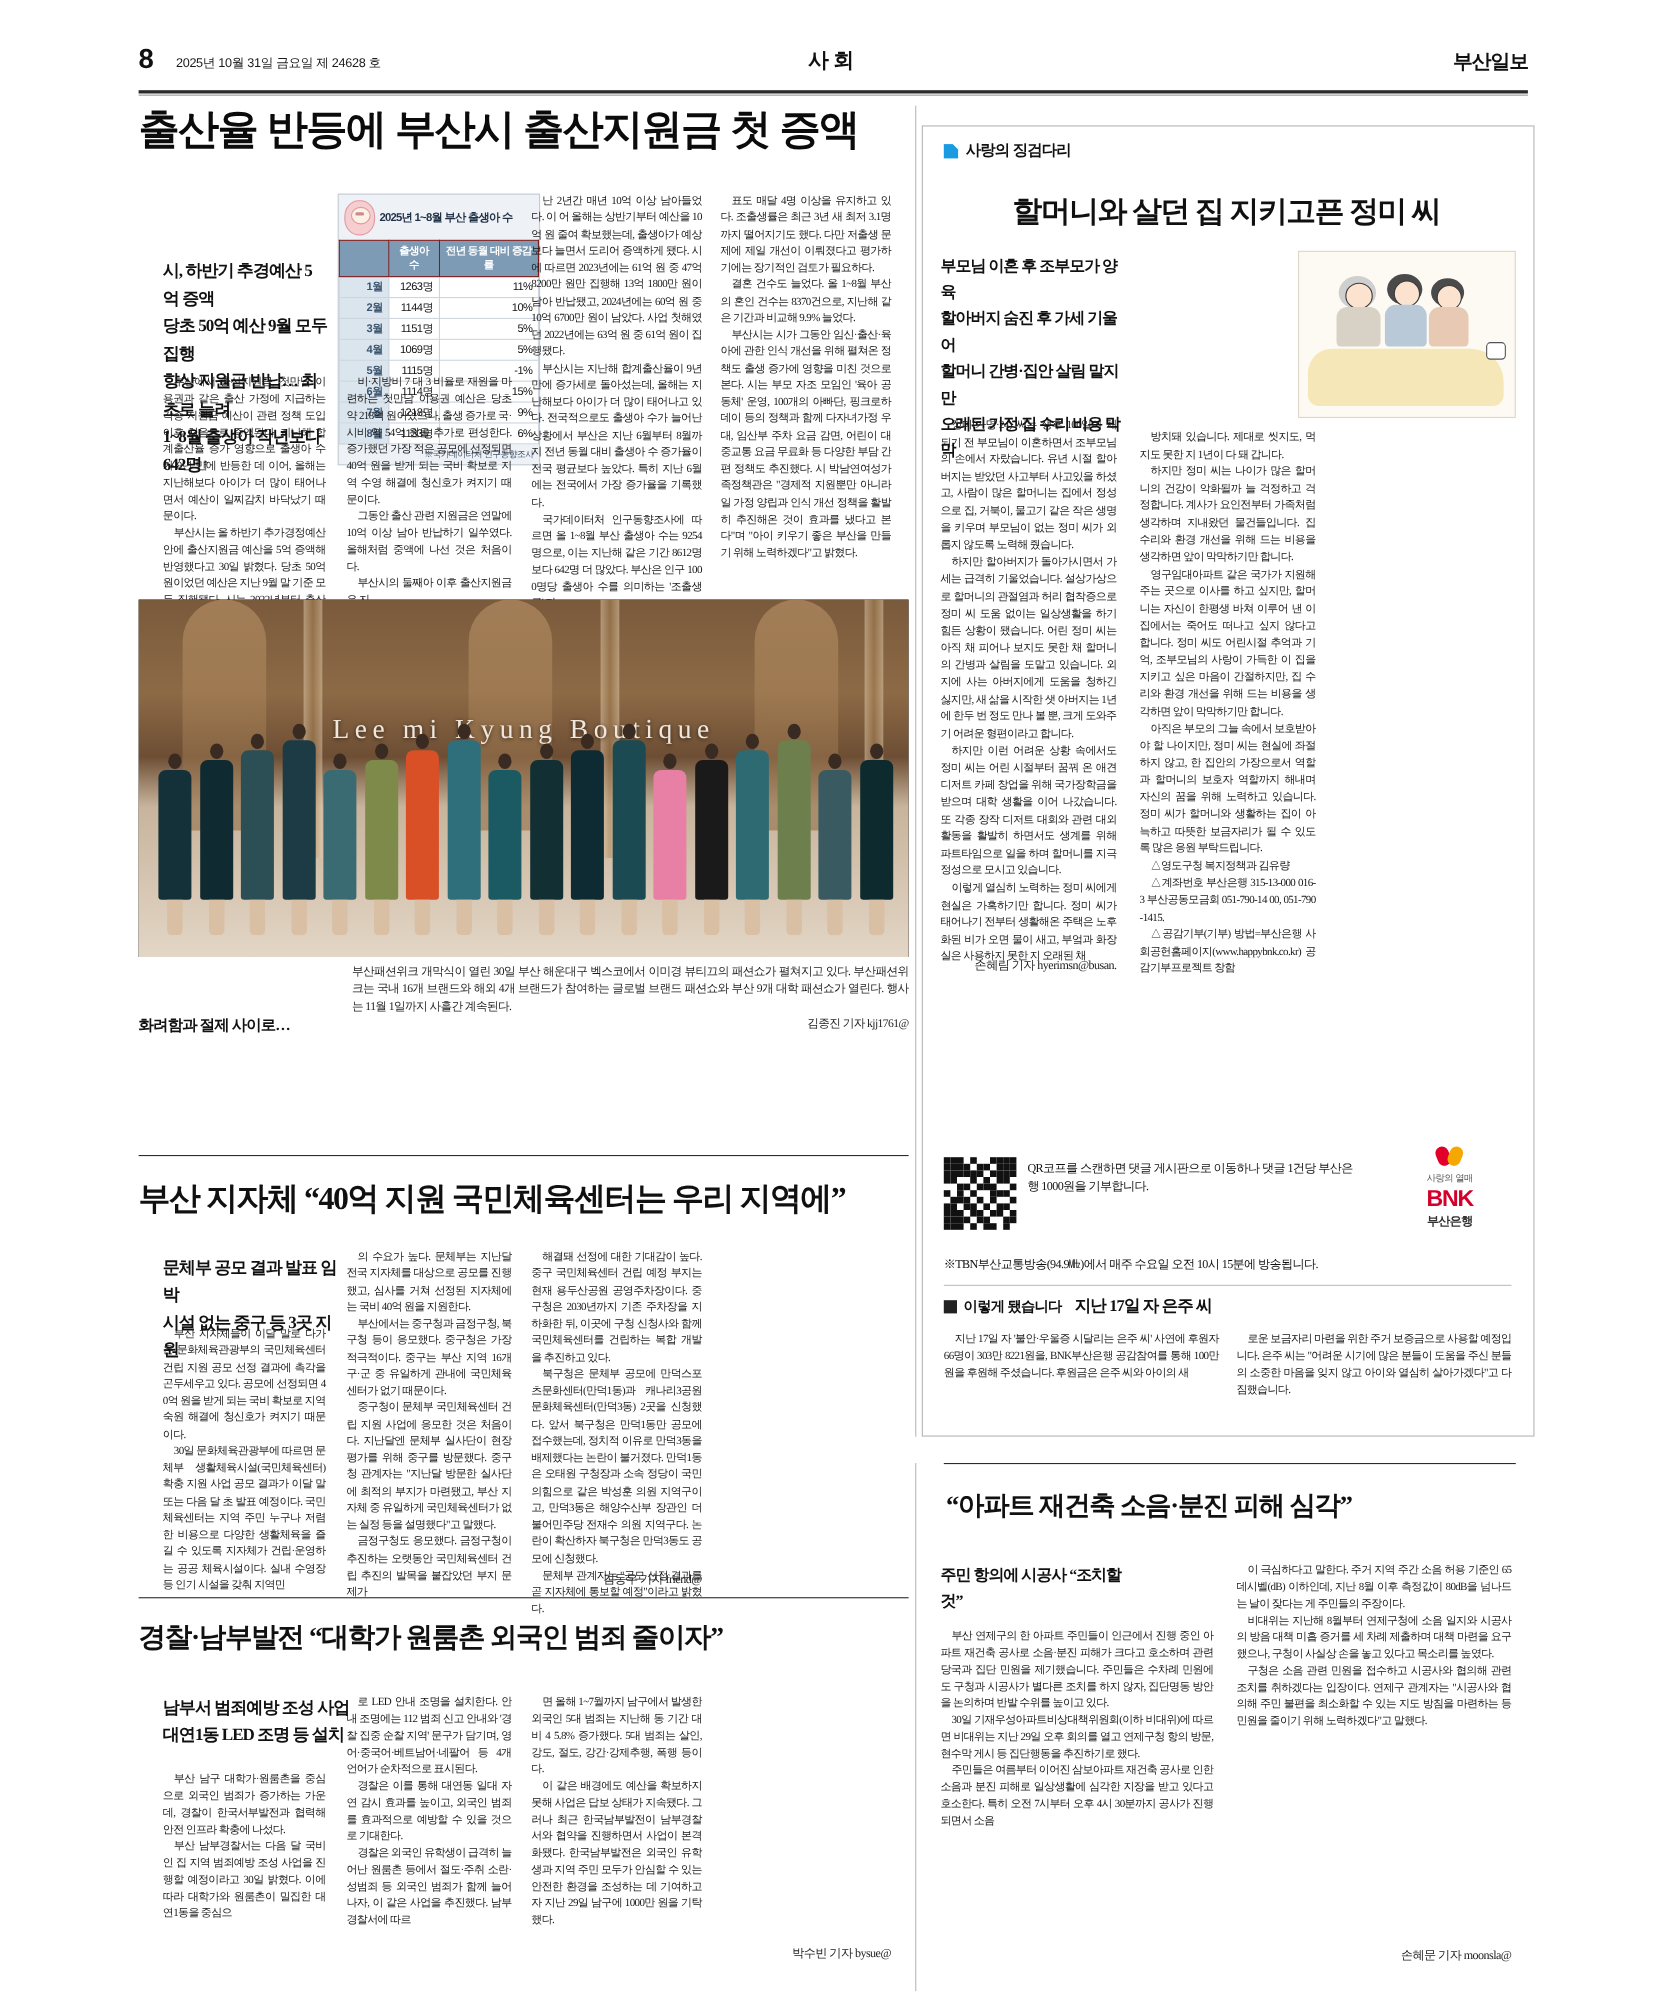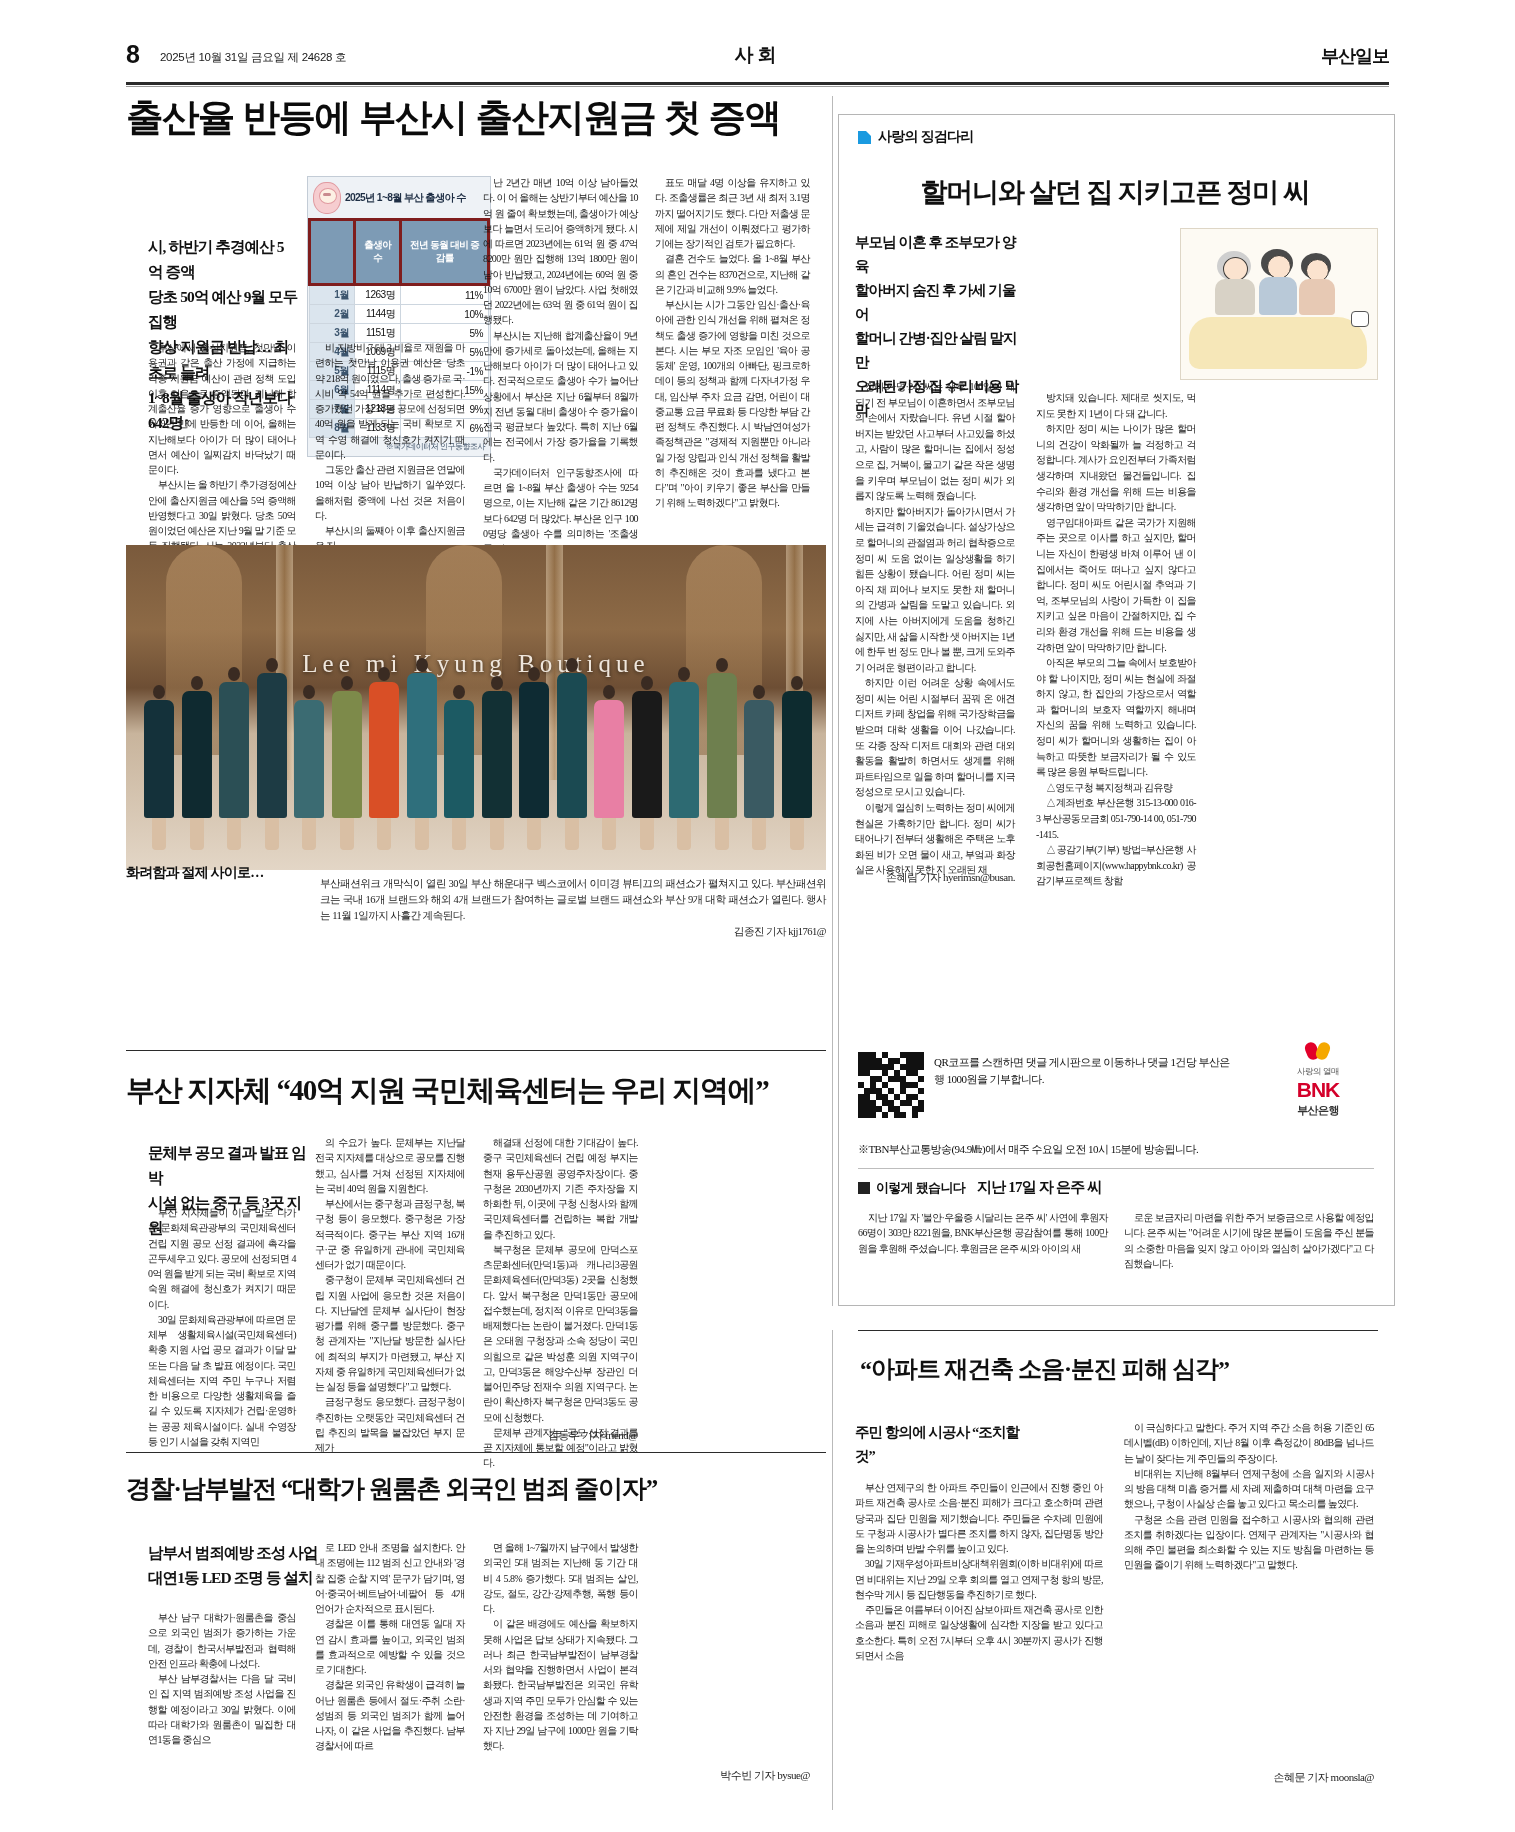--- a/index.html
+++ b/index.html
@@ -95,21 +95,21 @@
     content:"";position:absolute;left:5px;top:5px;width:16px;height:14px;
     border-radius:50%;background:#fdf0e4;border:1.2px solid #e09aa0;
   }
   .baby:after{
     content:"";position:absolute;left:9px;top:10px;width:8px;height:3px;
     border-radius:2px;background:#c98b8f;
   }
   table.stat-tbl{border-collapse:collapse;width:100%;font-size:10.2px;}
   table.stat-tbl th{
     background:#7d9bb5;color:#fff;font-weight:bold;
-    padding:18px 4px;letter-spacing:-.6px;border:3px solid #7f1d1d;
+    padding:3px 4px;letter-spacing:-.6px;border:1px solid #7f1d1d;
     font-size:9.6px;
   }
   table.stat-tbl td{
     padding:2px 5px;border:1px solid #cdd6df;background:#fff;
     text-align:right;letter-spacing:-.5px;font-size:10.1px;
   }
   table.stat-tbl td.mon{background:#dbe5ee;text-align:right;color:#3c556e;font-weight:bold;width:34px;}
   .stat-src{
     text-align:right;font-size:8px;padding:3px 5px 4px;color:#41546a;letter-spacing:-.5px;
   }
@@ -123,21 +123,21 @@
   .col-pil{position:absolute;top:0;width:17px;height:235px;background:linear-gradient(90deg,#e8d3b4,#a98355,#e8d3b4);opacity:.5;}
   .brandtxt{
     position:absolute;left:0;right:0;top:105px;text-align:center;
     font-family:"Liberation Serif",serif;font-size:25px;letter-spacing:5px;
     color:#efe6dc;text-shadow:0 1px 4px rgba(0,0,0,.65);
   }
   .model{position:absolute;bottom:20px;width:34px;}
   .m-head{width:12px;height:14px;border-radius:50%;background:#3a2b22;margin:0 auto 1px;}
   .m-body{width:30px;height:128px;margin:0 auto;border-radius:7px 7px 3px 3px;}
   .m-legs{width:14px;height:32px;margin:0 auto;background:#d9bfa4;border-radius:0 0 4px 4px;}
-  .photo-caption-wrap{position:absolute;left:126px;top:864px;width:700px;}
+  .photo-caption-wrap{position:absolute;left:126px;top:923px;width:700px;}
   .cap-lead{
     font-family:"Liberation Serif",serif;font-weight:bold;font-size:14px;
     letter-spacing:-.8px;color:#111;margin-bottom:2px;
   }
   .cap-body{
     font-family:"Liberation Serif",serif;font-size:10.6px;line-height:1.5;
     letter-spacing:-.55px;color:#1c1c1c;text-align:justify;
   }
   .cap-credit{float:right;}
 

